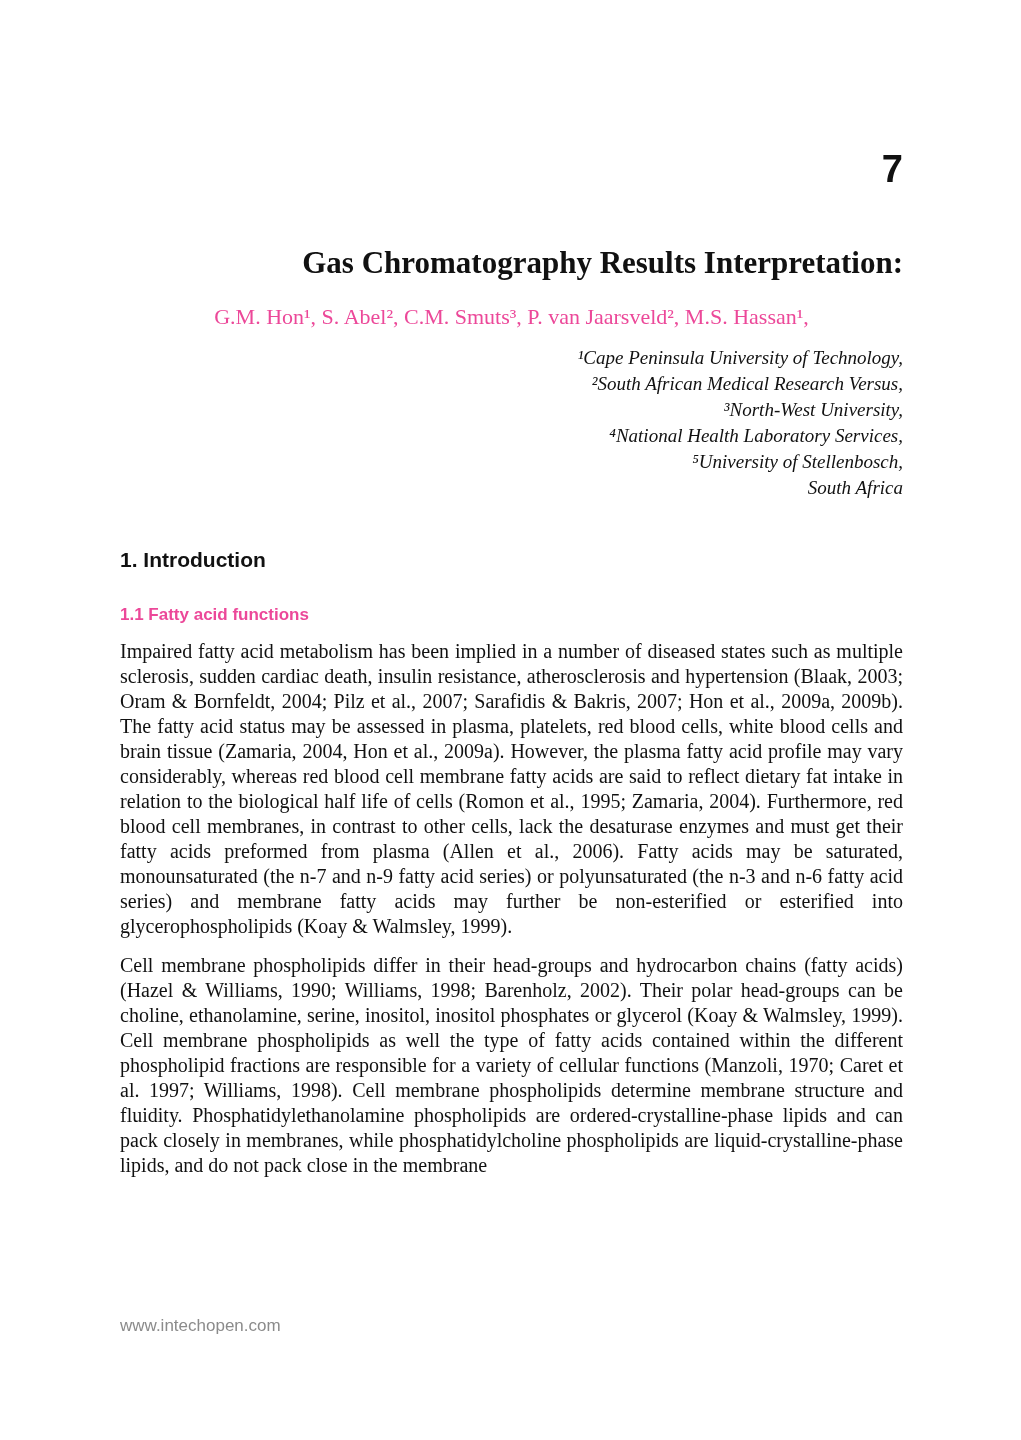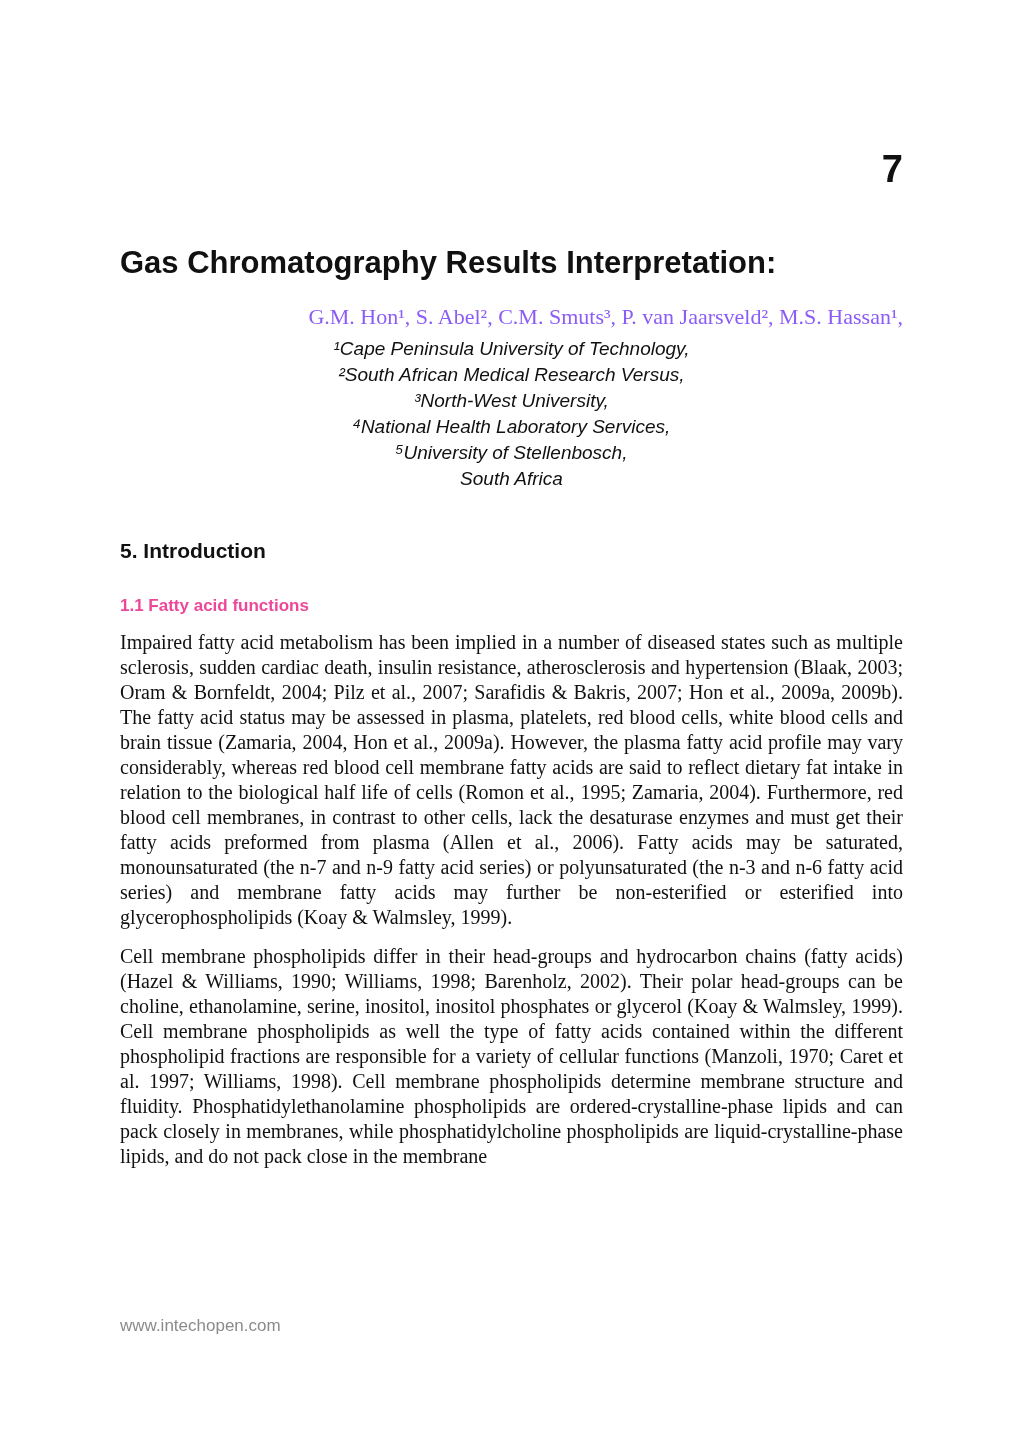--- a/index.html
+++ b/index.html
@@ -22,38 +22,39 @@
     margin-top: 148px;
     text-align: right;
     font-family: "Liberation Sans", sans-serif;
     font-weight: bold;
     font-size: 38px;
     line-height: 42px;
     color: #111111;
   }
   .chapter-title {
     margin: 52px 0 0 0;
-    font-family: Liberation Sans, sans-serif;
+    text-align: right;
+    font-family: Liberation Serif, serif;
     font-weight: bold;
     font-size: 31px;
     line-height: 41px;
     color: #111111;
   }
   .authors {
     margin-top: 20px;
-    text-align: right;
+    text-align: center;
     font-family: "Liberation Serif", "DejaVu Serif", serif;
     font-size: 22px;
     line-height: 28px;
-    color: #8b5cf6;
+    color: #ec4899;
   }
   .affiliations {
-    margin-top: 5px;
-    text-align: center;
-    font-family: Liberation Sans, sans-serif;
+    margin-top: 14px;
+    text-align: right;
+    font-family: Liberation Serif, serif;
     font-style: italic;
     font-size: 19px;
     line-height: 26px;
     color: #111111;
   }
   .h-section {
     margin: 46px 0 0 0;
     font-family: "Liberation Sans", sans-serif;
     font-weight: bold;
     font-size: 21px;
@@ -108,21 +109,21 @@
 
     <div class="affiliations">
       <div>¹Cape Peninsula University of Technology,</div>
       <div>²South African Medical Research Versus,</div>
       <div>³North-West University,</div>
       <div>⁴National Health Laboratory Services,</div>
       <div>⁵University of Stellenbosch,</div>
       <div>South Africa</div>
     </div>
 
-    <h2 class="h-section">5. Introduction</h2>
+    <h2 class="h-section">1. Introduction</h2>
 
     <h3 class="h-sub">1.1 Fatty acid functions</h3>
 
     <p class="body-para">Impaired fatty acid metabolism has been implied in a number of diseased states such as multiple sclerosis, sudden cardiac death, insulin resistance, atherosclerosis and hypertension (Blaak, 2003; Oram &amp; Bornfeldt, 2004; Pilz et al., 2007; Sarafidis &amp; Bakris, 2007; Hon et al., 2009a, 2009b). The fatty acid status may be assessed in plasma, platelets, red blood cells, white blood cells and brain tissue (Zamaria, 2004, Hon et al., 2009a). However, the plasma fatty acid profile may vary considerably, whereas red blood cell membrane fatty acids are said to reflect dietary fat intake in relation to the biological half life of cells (Romon et al., 1995; Zamaria, 2004). Furthermore, red blood cell membranes, in contrast to other cells, lack the desaturase enzymes and must get their fatty acids preformed from plasma (Allen et al., 2006). Fatty acids may be saturated, monounsaturated (the n-7 and n-9 fatty acid series) or polyunsaturated (the n-3 and n-6 fatty acid series) and membrane fatty acids may further be non-esterified or esterified into glycerophospholipids (Koay &amp; Walmsley, 1999).</p>
 
 
     <p class="body-para">Cell membrane phospholipids differ in their head-groups and hydrocarbon chains (fatty acids) (Hazel &amp; Williams, 1990; Williams, 1998; Barenholz, 2002). Their polar head-groups can be choline, ethanolamine, serine, inositol, inositol phosphates or glycerol (Koay &amp; Walmsley, 1999). Cell membrane phospholipids as well the type of fatty acids contained within the different phospholipid fractions are responsible for a variety of cellular functions (Manzoli, 1970; Caret et al. 1997; Williams, 1998). Cell membrane phospholipids determine membrane structure and fluidity. Phosphatidylethanolamine phospholipids are ordered-crystalline-phase lipids and can pack closely in membranes, while phosphatidylcholine phospholipids are liquid-crystalline-phase lipids, and do not pack close in the membrane</p>
 
   </div>
 

